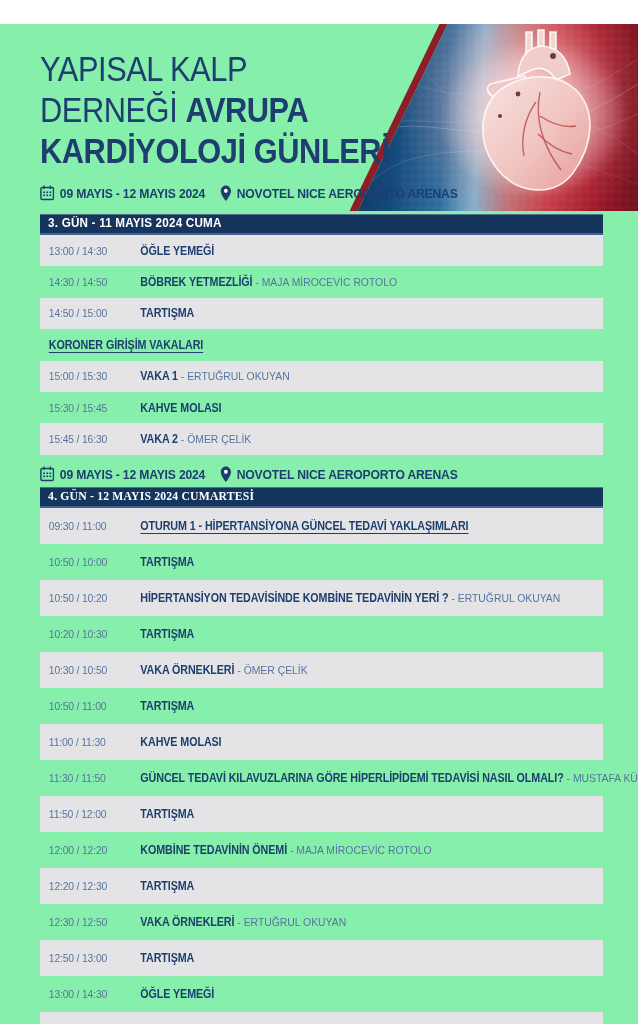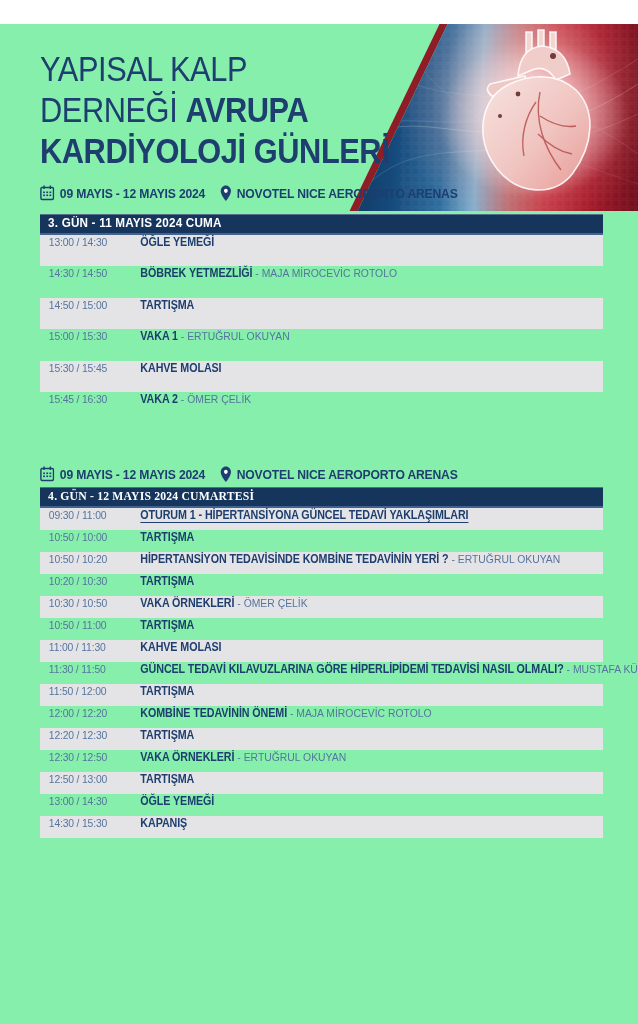--- a/index.html
+++ b/index.html
@@ -51,23 +51,23 @@
   .day-bar span{
     color:#ffffff;font-weight:700;font-size:13px;letter-spacing:.2px;
     padding-left:9px;transform:scaleX(.9);transform-origin:0 50%;white-space:nowrap;
   }
   .bar-1{top:190px;}
   .bar-2{top:463px;font-family:Liberation Serif, serif;}
   
   .rows{position:absolute;left:40px;width:563px;}
   .rows-1{top:211px;}
   .rows-2{top:484px;}
-  .row{width:563px;display:flex;align-items:flex-start;box-sizing:border-box;}
+  .row{width:563px;display:flex;align-items:center;box-sizing:border-box;}
   .rows-1 .row{height:31.4px;}
-  .rows-2 .row{height:22px;}
+  .rows-2 .row{height:36px;}
   .rows .row:nth-child(odd){background:#e4e4e6;}
   .row-inner{
     display:flex;align-items:baseline;white-space:nowrap;
     transform:scaleX(.88);transform-origin:0 50%;width:640px;padding-left:10px;
   }
   .row-time{
     flex:0 0 104px;color:#56749e;font-size:11.8px;font-weight:400;letter-spacing:-.2px;
   }
   .row-title{color:#1d3e6e;font-weight:700;font-size:12.2px;letter-spacing:-.1px;}
   .row-title.u{text-decoration:underline;text-underline-offset:3px;}
@@ -181,20 +181,25 @@
         </div>
       </div>
       <div class="row">
         <div class="row-inner">
           <span class="row-time">14:50 / 15:00</span>
           <span class="row-title">TARTIŞMA</span>
         </div>
       </div>
       <div class="row">
         <div class="row-inner">
+          <span class="row-heading">KORONER GİRİŞİM VAKALARI</span>
+        </div>
+      </div>
+      <div class="row">
+        <div class="row-inner">
           <span class="row-time">15:00 / 15:30</span>
           <span class="row-title">VAKA 1</span>
           <span class="row-speaker">ERTUĞRUL OKUYAN</span>
         </div>
       </div>
       <div class="row">
         <div class="row-inner">
           <span class="row-time">15:30 / 15:45</span>
           <span class="row-title">KAHVE MOLASI</span>
         </div>

